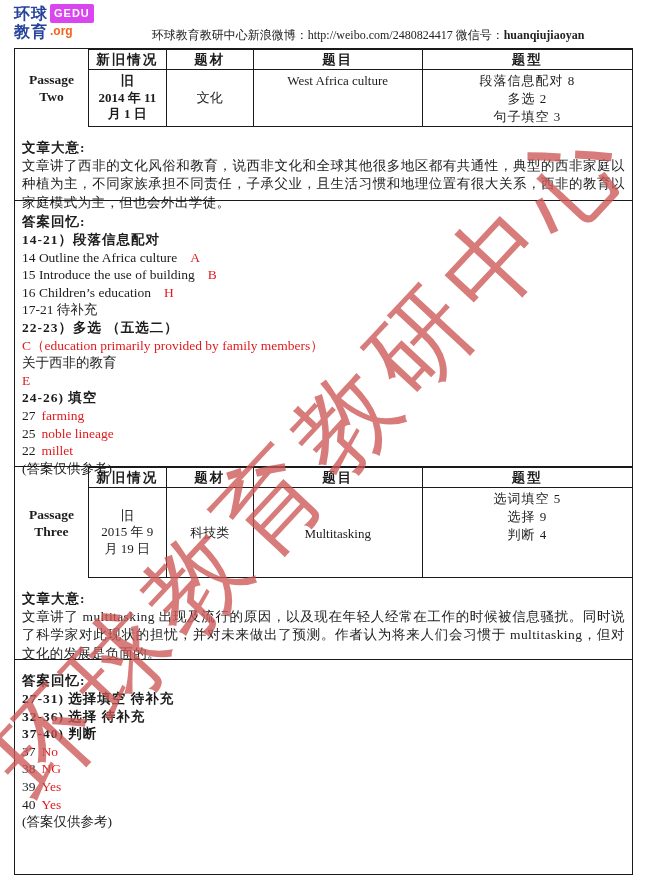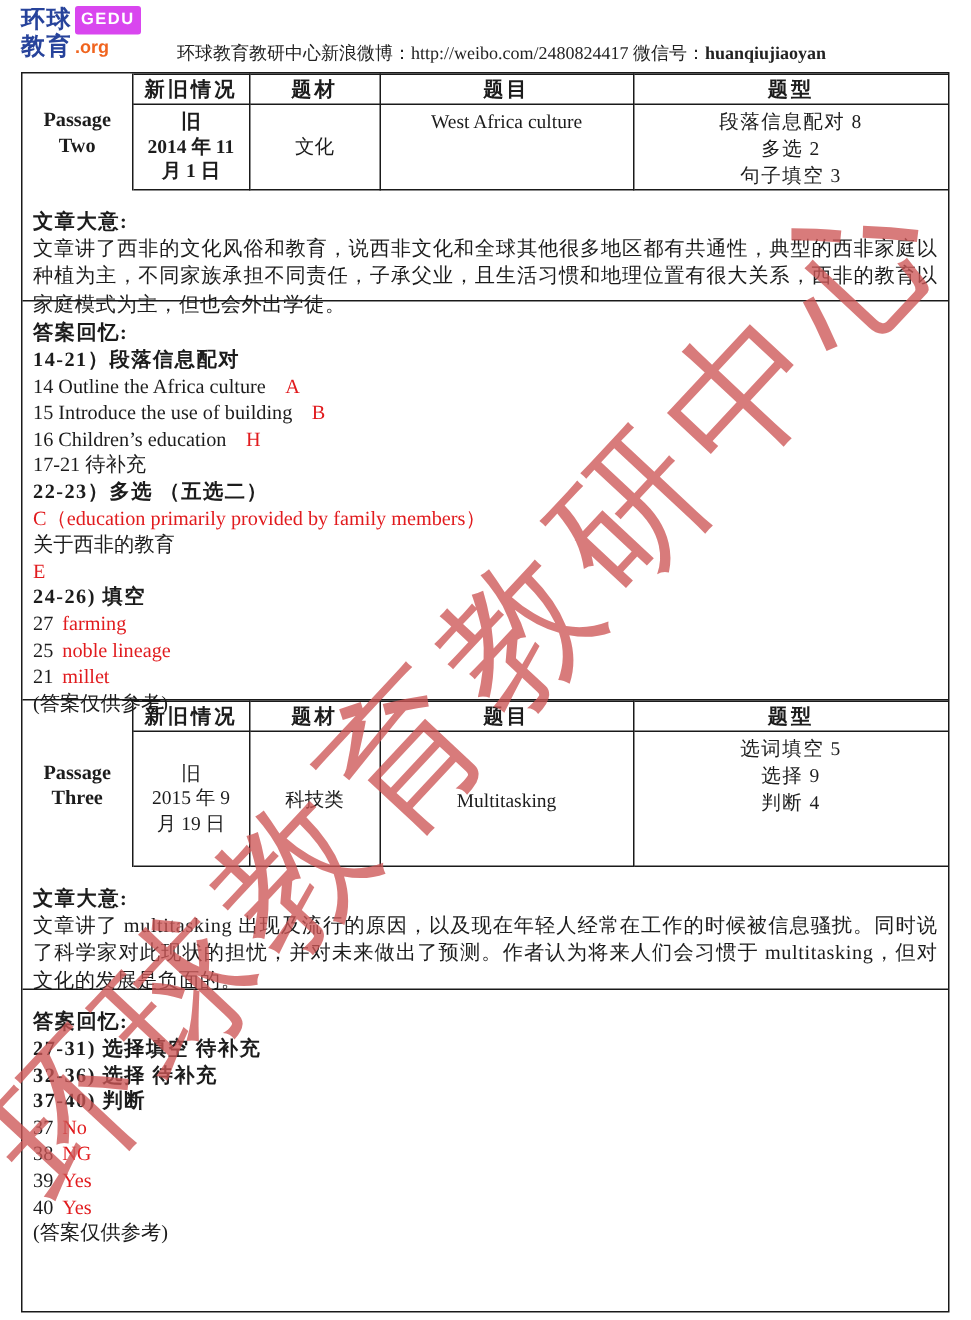--- a/index.html
+++ b/index.html
@@ -5,21 +5,21 @@
   * { margin: 0; padding: 0; box-sizing: border-box; }
   html, body { width: 647px; height: 880px; background: #ffffff; overflow: hidden; position: relative; }
   body { font-family: "Liberation Serif", "DejaVu Serif", serif; color: #1c1c1c; }
 
   
   .logo { position: absolute; left: 14px; top: 4px; font-family: "Liberation Sans", "DejaVu Sans", sans-serif; line-height: 17px; }
   .logo-row { display: flex; align-items: center; height: 18px; }
   .logo-cn { color: #27439b; font-weight: bold; font-size: 16px; letter-spacing: 1px; }
   .logo-badge { background: #d946ef; color: #ffffff; font-weight: bold; font-size: 11px; padding: 1px 4px; border-radius: 2px; margin-left: 2px; letter-spacing: 1px; }
   .logo-suffix { color: #f0641e; font-weight: bold; font-size: 12px; margin-left: 2px; text-align: center; }
-  .contact-line { position: absolute; left: 118px; top: 27px; width: 500px; font-size: 12px; color: #222; white-space: nowrap; }
+  .contact-line { position: absolute; left: 118px; top: 27px; width: 500px; font-size: 12px; color: #222; white-space: nowrap; text-align: center; }
   .contact-line .wechat-id { font-weight: bold; }
 
   
   .doc { position: absolute; left: 14px; top: 48px; width: 619px; height: 827px; border: 1px solid #1a1a1a; display: flex; flex-direction: column; background: transparent; }
 
   table { border-collapse: collapse; width: 100%; table-layout: fixed; }
   td, th { border: 1px solid #1a1a1a; text-align: center; vertical-align: middle; font-size: 13px; padding: 0 2px; }
   th { font-weight: bold; font-size: 13.5px; height: 20px; letter-spacing: 2px; }
   .t1 td.cell-data { height: 50px; }
   .t2 td.cell-data { height: 90px; }
@@ -115,21 +115,21 @@
     <div class="ans-line"><span class="k">15 Introduce the use of building</span><span class="r gap">B</span></div>
     <div class="ans-line"><span class="k">16 Children’s education</span><span class="r gap">H</span></div>
     <div class="ans-line"><span class="k">17-21 待补充</span></div>
     <div class="ans-line b"><span class="k">22-23）多选 （五选二）</span></div>
     <div class="ans-line"><span class="r">C（education primarily provided by family members）</span></div>
     <div class="ans-line"><span class="k">关于西非的教育</span></div>
     <div class="ans-line"><span class="r">E</span></div>
     <div class="ans-line b"><span class="k">24-26) 填空</span></div>
     <div class="ans-line"><span class="k">27</span><span class="r">farming</span></div>
     <div class="ans-line"><span class="k">25</span><span class="r">noble lineage</span></div>
-    <div class="ans-line"><span class="k">21</span><span class="r">millet</span></div>
+    <div class="ans-line"><span class="k">22</span><span class="r">millet</span></div>
     <div class="ans-line"><span class="k">(答案仅供参考)</span></div>
   </div>
 
   <table class="t2">
     <colgroup>
         <col style="width:11.9%">
         <col style="width:12.6%">
         <col style="width:14.1%">
         <col style="width:27.4%">
         <col style="width:34%">

